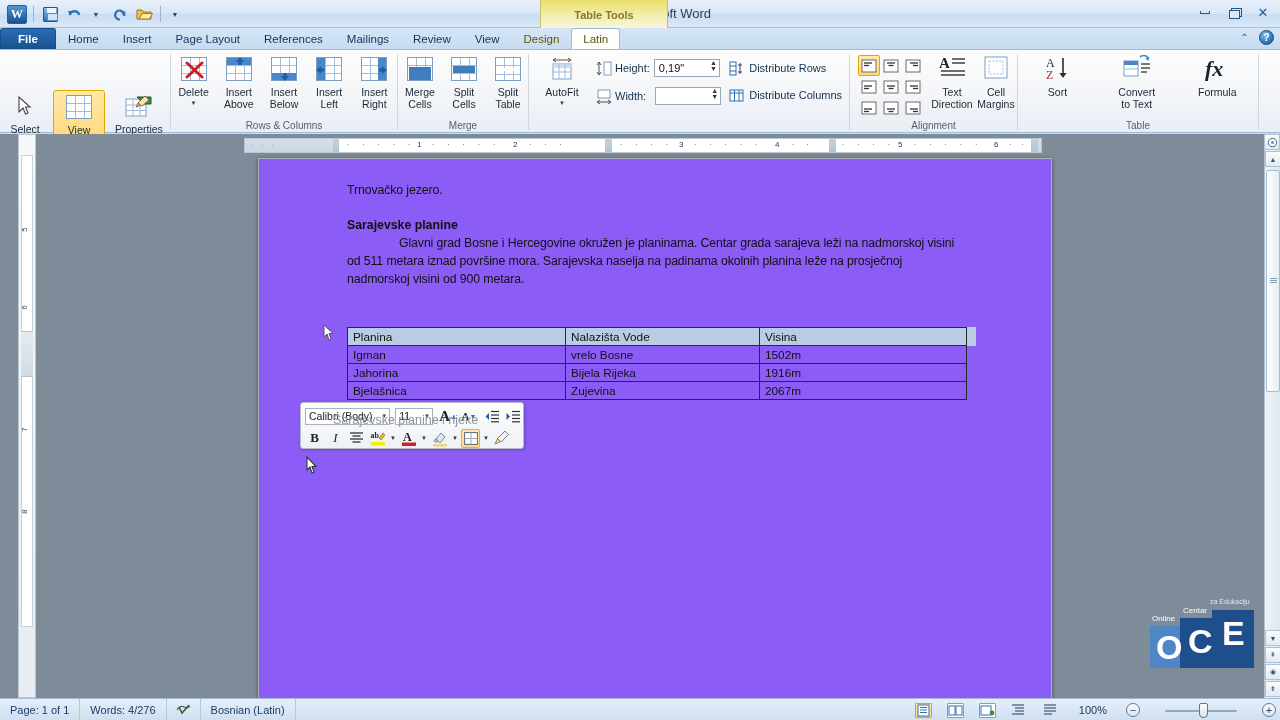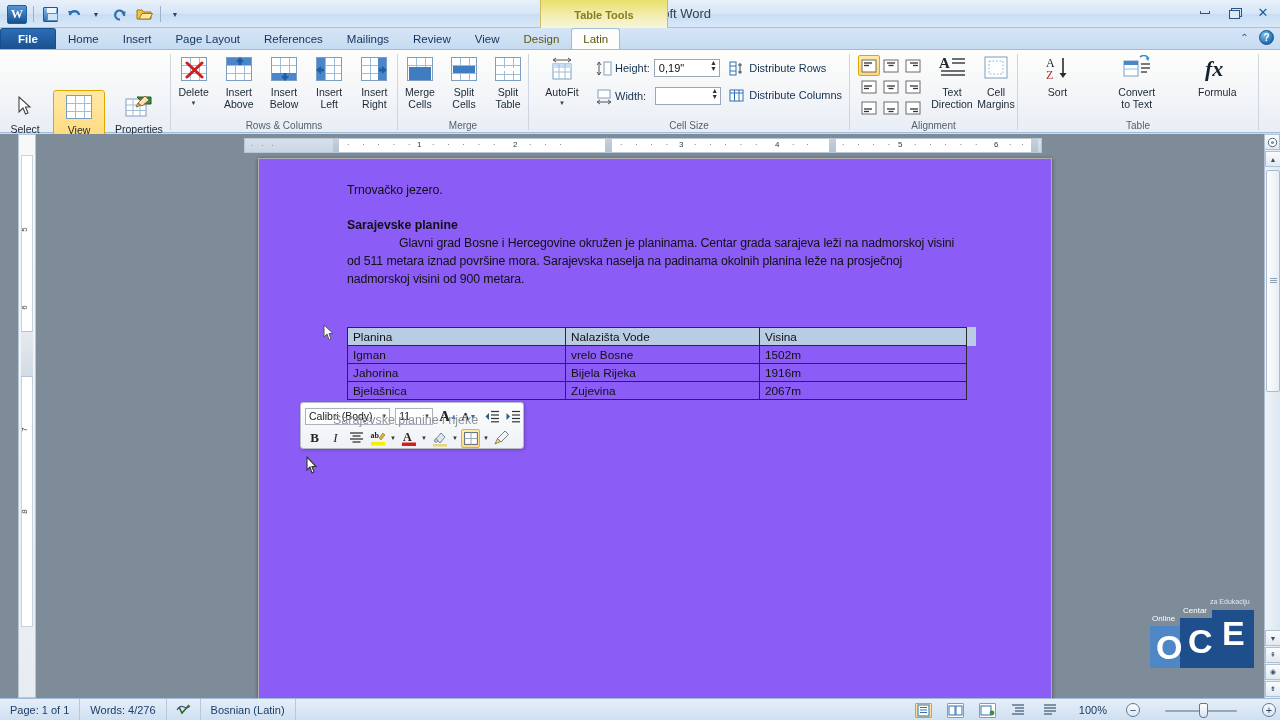--- a/index.html
+++ b/index.html
@@ -605,21 +605,20 @@
                     <rect x="1" y="2" width="13" height="11" fill="#fff" stroke="#2f6fb5"></rect>
                     <line x1="5.5" y1="2" x2="5.5" y2="13" stroke="#2f6fb5"></line>
                     <line x1="10" y1="2" x2="10" y2="13" stroke="#2f6fb5"></line>
                     <line x1="1" y1="5" x2="14" y2="5" stroke="#2f6fb5"></line>
                   </svg>
             </span>
             <span style="font-size:11px;color:#14304f;">Distribute Columns</span>
           </div>
         </div>
       </div>
-      <div class="glabel">Cell Size</div>
     </div>
     <div class="gdiv"></div>
 
     <div class="rgroup" style="width:167px">
       <div class="gitems" style="justify-content:flex-start;padding-left:8px;">
         <div style="display:grid;grid-template-columns:repeat(3,22px);grid-auto-rows:21px;margin-top:2px;">
           <div style="display:flex;align-items:center;justify-content:center;border:1px solid #e0a700;background:linear-gradient(#ffeaae,#ffd978);border-radius:2px;">
             <svg width="16" height="14" viewBox="0 0 16 14">
                   <rect x="1" y="1" width="14" height="12" fill="#fff" stroke="#6b6b6b"></rect>
                   <line x1="3" y1="4" x2="11" y2="4" stroke="#333" stroke-width="1.3"></line>

